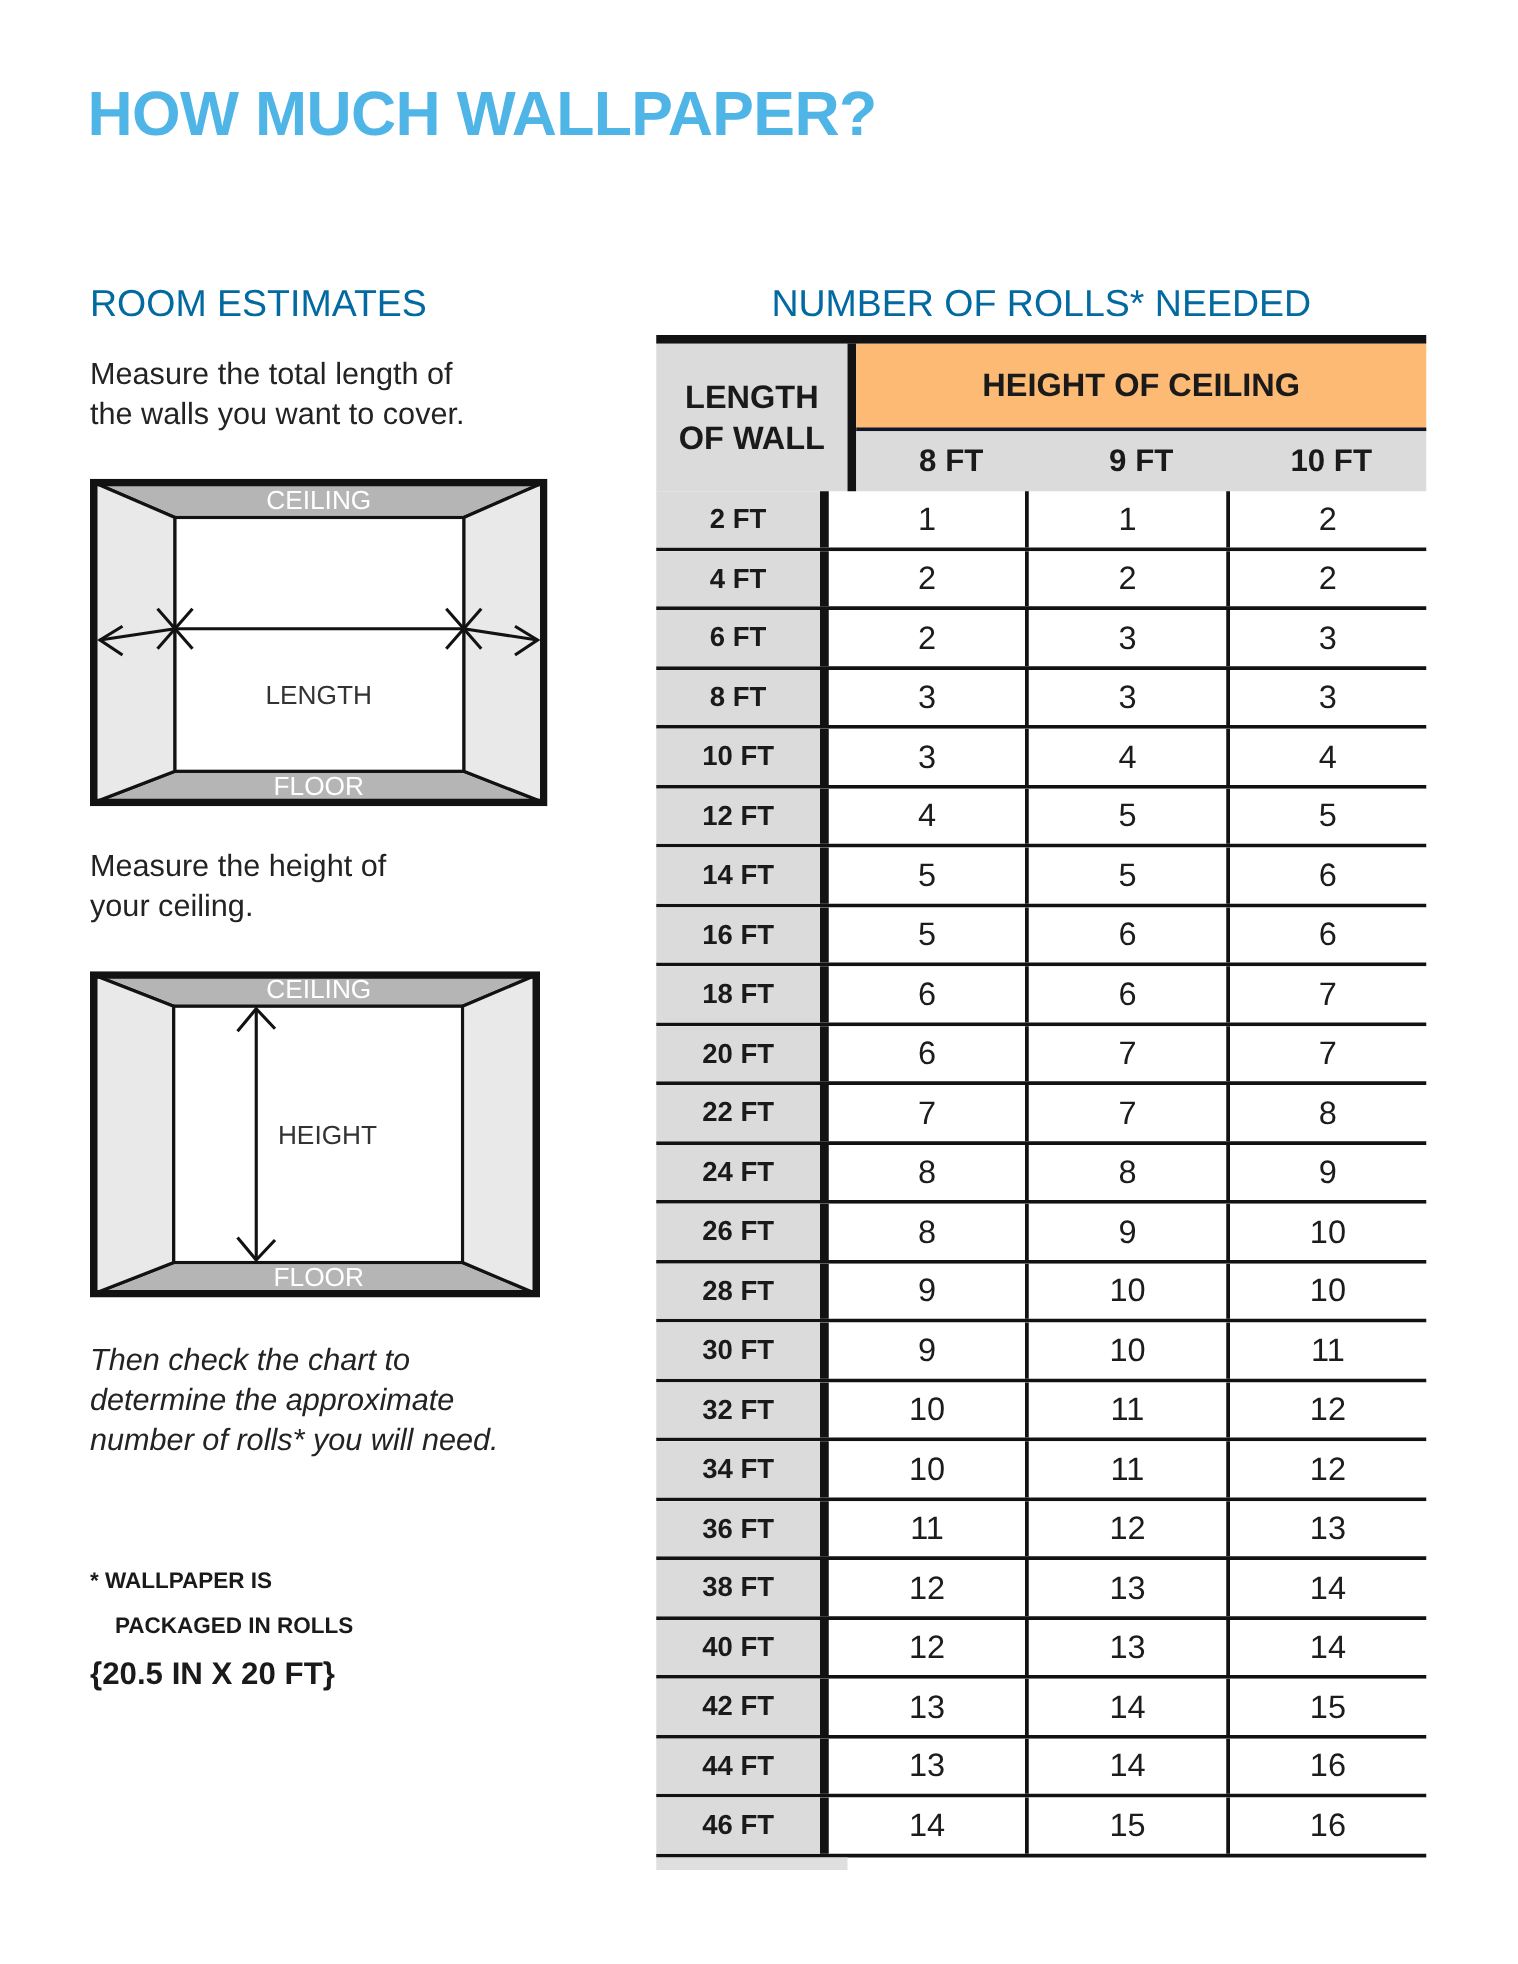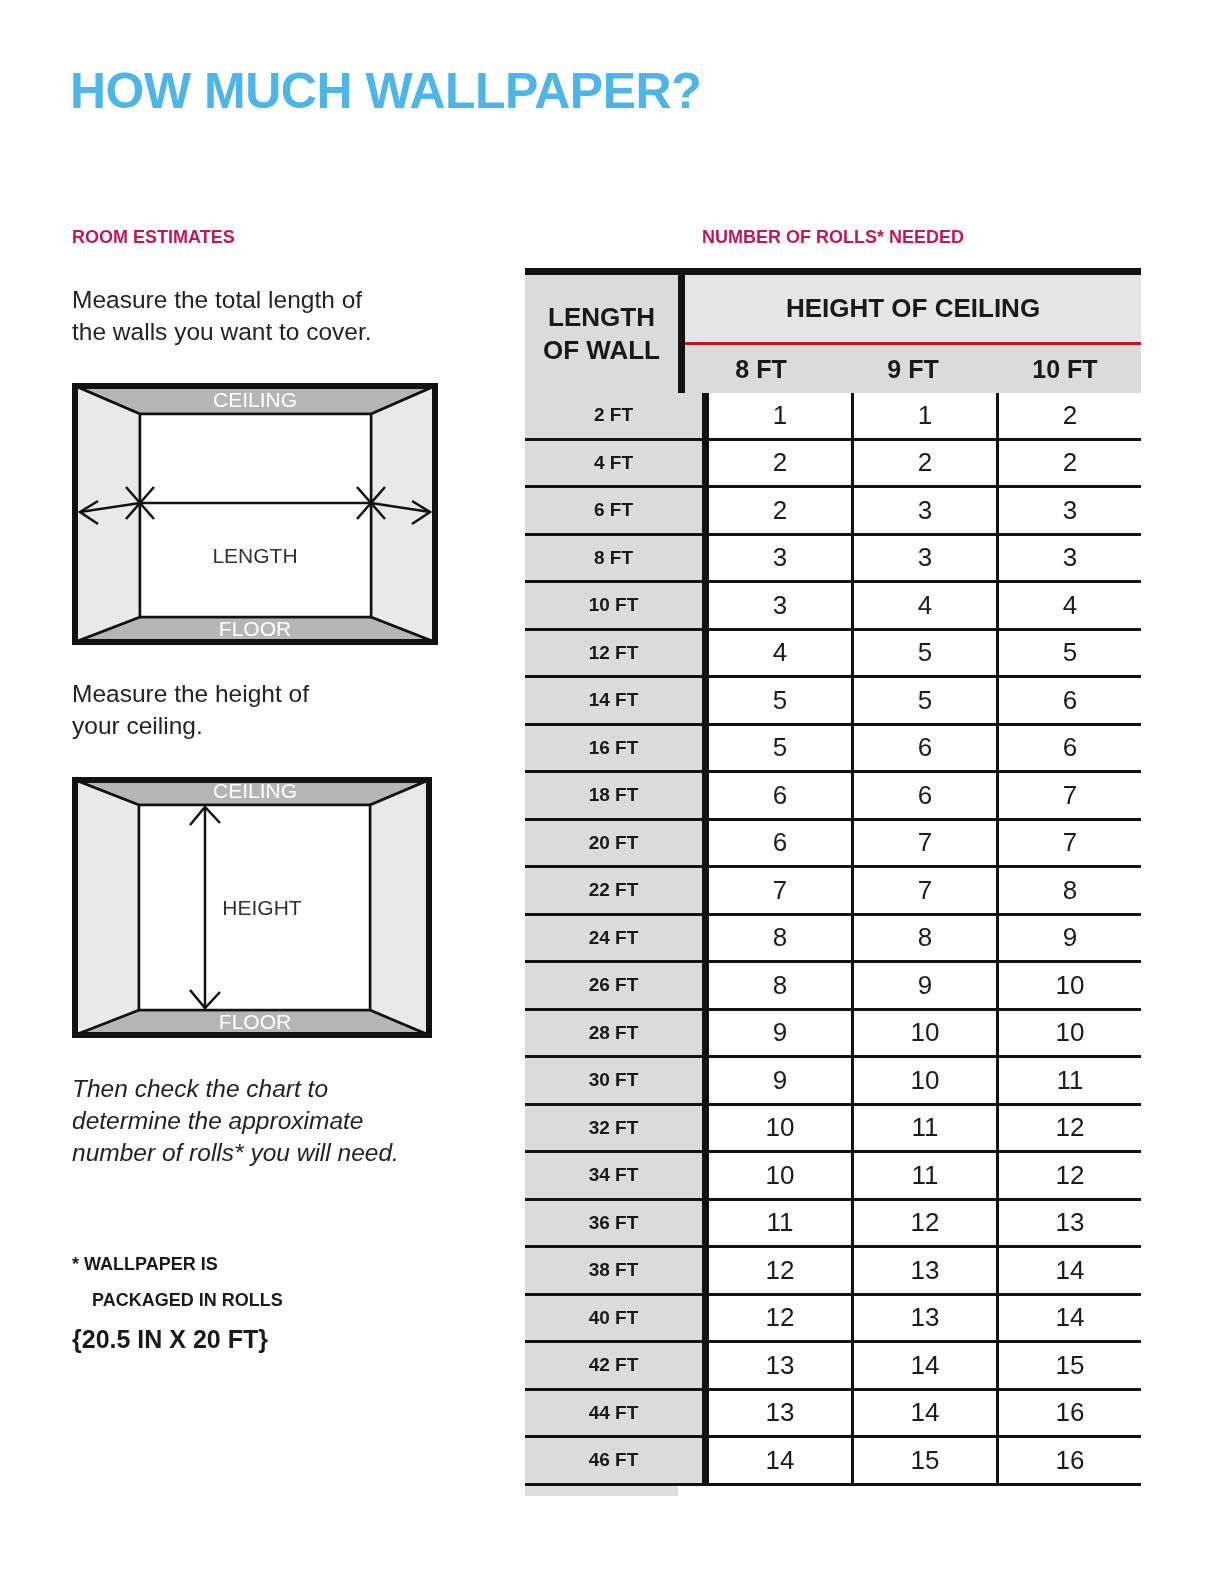--- a/index.html
+++ b/index.html
@@ -13,21 +13,21 @@
   }
   .abs { position:absolute; }
 
   
   .page-title {
     left:70px; top:62px;
     font-size:50px; font-weight:bold; letter-spacing:-0.5px;
     color:#4fb4e6;
   }
   .section-title {
-    font-size:18px; font-weight:bold; color:#be185d;
+    font-size:30px; font-weight:normal; color:#0369a1;
   }
   .st-left  { left:72px;  top:227px; }
   .st-right { left:525px; top:227px; width:616px; text-align:center; }
 
   
   .para {
     left:72px;
     font-size:24.5px; line-height:32px;
     white-space:pre-line;
     color:#232323;
@@ -61,34 +61,34 @@
   .t-header { display:flex; height:118px; }
   .t-rowhead {
     width:153px; background:#dbdbdb;
     display:flex; align-items:center; justify-content:center;
     text-align:center; font-weight:bold; font-size:26px; line-height:33px;
     white-space:pre-line; color:#1a1a1a;
   }
   .t-vdiv { width:7px; background:#121212; }
   .t-colarea { flex:1; display:flex; flex-direction:column; }
   .t-colgroup {
-    height:67px; border-bottom:3px solid #b91c1c; background:#e5e5e5;
+    height:67px; border-bottom:3px solid #0f172a; background:#fdba74;
     display:flex; align-items:center; justify-content:center;
     font-weight:bold; font-size:26px; color:#1a1a1a;
   }
   .t-subrow { flex:1; display:flex; background:#dbdbdb; }
   .t-subcell {
     flex:1; display:flex; align-items:center; justify-content:center;
     font-weight:bold; font-size:25px; color:#1a1a1a;
   }
   .t-row { display:flex; height:47.5px; border-bottom:3px solid #121212; box-sizing:border-box; background:#ffffff; }
   .t-row .label {
-    width:177px; background:#dbdbdb;
+    width:131px; background:#dbdbdb;
     display:flex; align-items:center; justify-content:center;
-    font-weight:bold; font-size:19px; color:#1a1a1a;
+    font-weight:bold; font-size:22px; color:#1a1a1a;
   }
   .t-row .val {
     flex:1; display:flex; align-items:center; justify-content:center;
     font-size:26px; color:#1c1c1c;
   }
   .t-row .val + .val { border-left:3px solid #121212; }
   .t-tail { width:153px; height:10px; background:#dfdfdf; }
 </style>
 </head>
 <body>

